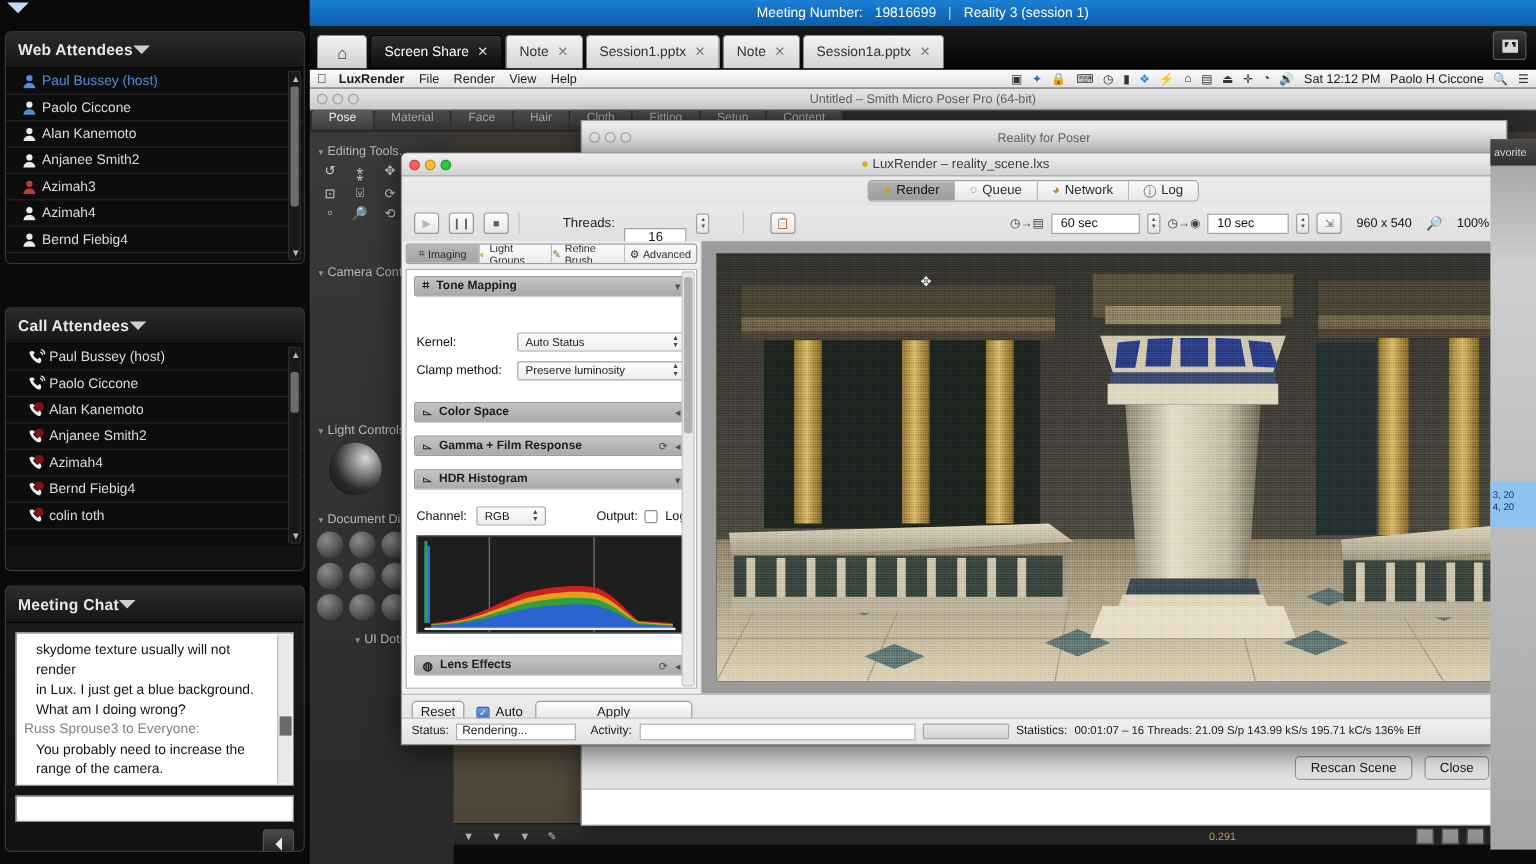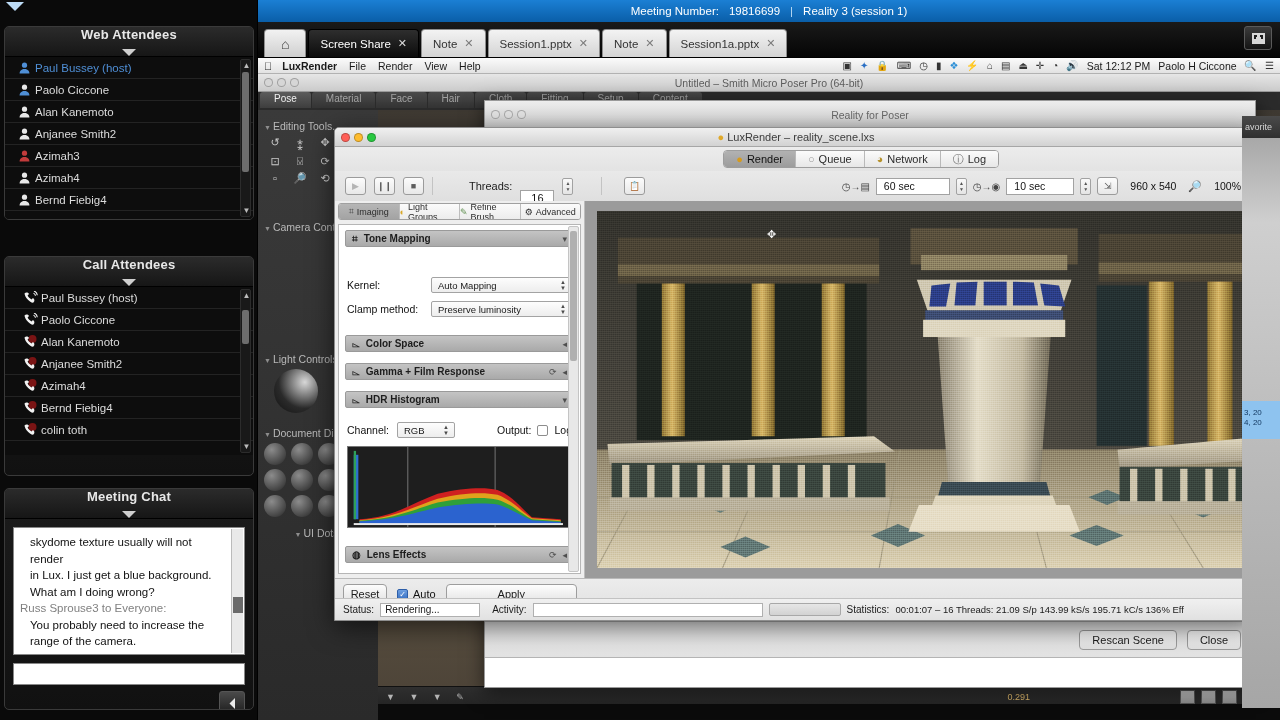--- a/index.html
+++ b/index.html
@@ -18,25 +18,24 @@
     background: #0a0a0a;
     border-right: 1px solid #000;
   }
   .panel-box {
     position: absolute; left: 4px; width: 250px;
     background: linear-gradient(#1c1c1c, #111);
     border: 1px solid #3a3a3a; border-radius: 5px;
     overflow: hidden;
   }
   .panel-head {
-    height: 30px; display: flex; align-items: center; justify-content: space-between;
+    height: 30px; display: flex; align-items: center; justify-content: flex-start;
     padding: 0 10px;
     background: linear-gradient(#2b2b2b, #161616);
     border-bottom: 1px solid #000;
-    flex-direction: column;
   }
   .panel-title { color: #e8e8e8; font-size: 13px; font-weight: bold; letter-spacing: .2px;}
   .panel-caret { width: 0; height: 0; border-left: 7px solid transparent; border-right: 7px solid transparent; border-top: 7px solid #cfcfcf; }
   .panel-list { position: relative; background: #0d0d0d; }
   .att-row {
     display: flex; align-items: center; height: 22px;
     border-bottom: 1px solid #232323; padding-left: 8px;
     color: #dcdcdc; font-size: 11.5px;
   }
   .att-row.host-web { color: #4f8fd6; }
@@ -252,21 +251,21 @@
   }
   .tbtn {
     width: 21px; height: 18px; border: 1px solid #9b9b9b; border-radius: 3px;
     background: linear-gradient(#fcfcfc,#e8e8e8);
     display: flex; align-items: center; justify-content: center;
     font-size: 9px; color: #5d5d5d;
   }
   .tbtn.dim { color: #b4b4b4; }
   .lbl { font-size: 11px; color: #1c1c1c; }
   .numfield {
-    width: 34px; height: 17px; background: #fff; border: 1px solid #a2a2a2;
+    width: 52px; height: 17px; background: #fff; border: 1px solid #a2a2a2;
     font-size: 11px; color: #111; display: flex; align-items: center; justify-content: center; margin-top: 24px;
   }
   .stepper {
     width: 11px; height: 17px; border: 1px solid #a2a2a2; border-radius: 2px;
     background: linear-gradient(#fafafa,#e4e4e4);
     display: flex; flex-direction: column; align-items: center; justify-content: center;
     font-size: 5px; color: #555; line-height: 6px;
   }
   .vdiv { width: 1px; height: 18px; background: #c3c3c3; }
   .tb-right { margin-left: auto; display: flex; align-items: center; gap: 6px; }
@@ -811,21 +810,21 @@
           <div class="side-inner">
 
             <div class="disc">
               <span>⌗</span>
               <span>Tone Mapping</span>
               <span class="sp">▾</span>
             </div>
             <div class="form-row" style="margin-top:30px;">
               <span class="fl">Kernel:</span>
               <span class="popup">
-                <span>Auto Mapping</span>
+                <span>Auto Status</span>
                 <span class="arrows">▲<br>▼</span>
               </span>
             </div>
             <div class="form-row">
               <span class="fl">Clamp method:</span>
               <span class="popup">
                 <span>Preserve luminosity</span>
                 <span class="arrows">▲<br>▼</span>
               </span>
             </div>

